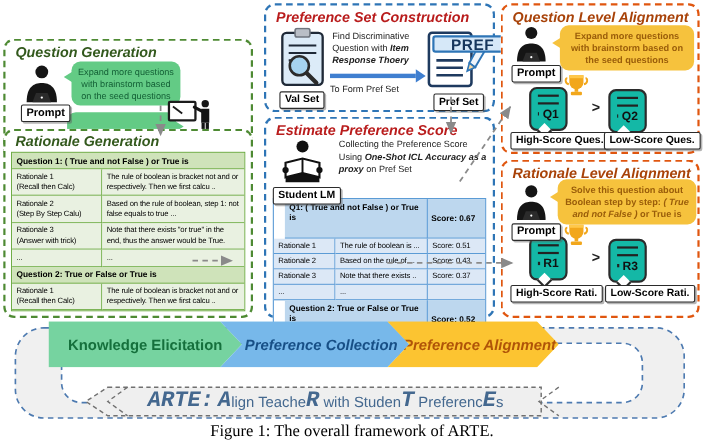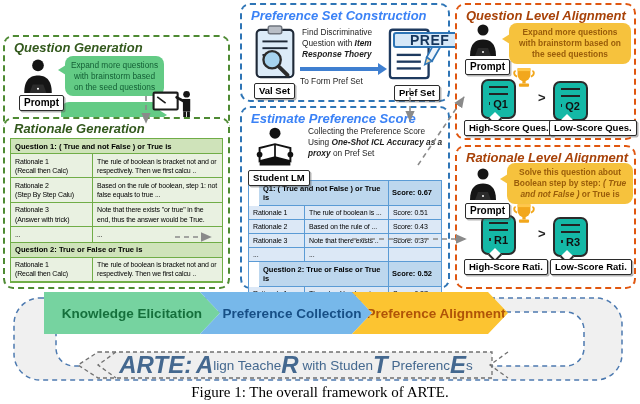--- a/index.html
+++ b/index.html
@@ -5,21 +5,21 @@
   * { margin:0; padding:0; box-sizing:border-box; }
   html,body { background:#fff; }
   body { width:640px; height:404px; font-family:"Liberation Sans",sans-serif; position:relative; overflow:hidden; }
   .canvas { position:relative; width:640px; height:404px; background:#fff; }
 
   .panel { position:absolute; border-radius:10px; z-index:1; background:#fff; }
   .panel.green  { border:2px dashed #4e8a33; }
   .panel.blue   { border:2px dashed #2e75b6; }
   .panel.orange { border:2px dashed #e0560f; }
   .ptitle { position:absolute; top:3px; left:9px; font-style:italic; font-weight:700; font-size:13px; white-space:nowrap; }
-  .g-t { color:#33591d; } .b-t { color:#3b82f6; } .o-t { color:#a84208;text-align:center; }
+  .g-t { color:#33591d; } .b-t { color:#b91c1c; } .o-t { color:#a84208;text-align:center; }
 
   .tag { position:absolute; background:#fff; border:1.6px solid #2b2b2b; border-radius:2px;
          font-weight:700; font-size:9.5px; line-height:12px; padding:1px 4px; white-space:nowrap;
          box-shadow:1.5px 1.5px 0 rgba(90,90,90,.45); z-index:3; }
 
   .icon { position:absolute; z-index:2; }
 
   
   .gbub { position:absolute; background:#63cb85; border-radius:8px; color:#135f35;
           font-size:8.3px; line-height:1.3; padding:4px 5px; z-index:2; }
@@ -42,21 +42,21 @@
           border-bottom:1px solid #70ad47; }
   .rt-c { background:#e9f1e1; font-size:7px; letter-spacing:-0.15px; line-height:1.32; padding:2.5px 4px;
           border-bottom:1px solid #70ad47; }
   .rt-c1 { border-right:1px solid #70ad47; }
 
   
   .stable { position:absolute; left:6px; top:72px; right:6px; border:1.3px solid #5b9bd5;
             display:grid; grid-template-columns:56px 1fr 52px; z-index:2; background:#fff; }
   .st-h  { grid-column:1/3; background:#bdd7ee; font-weight:700; font-size:7.5px; padding:3px 4px;
            border-bottom:1px solid #5b9bd5; border-right:1px solid #5b9bd5;margin-left:10px; }
-  .st-hs { background:#bdd7ee; font-weight:700; font-size:7.5px; padding:7px 3px; border-bottom:1px solid #5b9bd5; }
+  .st-hs { background:#bdd7ee; font-weight:700; font-size:7.5px; padding:13px 3px; border-bottom:1px solid #5b9bd5; }
   .st-c  { background:#dce8f6; font-size:7px; letter-spacing:-0.1px; padding:3px 4px; border-bottom:1px solid #5b9bd5; }
   .st-col0, .st-col1 { border-right:1px solid #5b9bd5; }
 
   
   .cbub { position:absolute; width:35px; height:40px; background:#14b8a6; border:2px solid #2b2b2b;
           border-radius:7px; z-index:2;text-align:right; }
   .cbub .bl { height:2.5px; background:#222; margin:4.5px 6px 0; }
   .cbub .brow { display:flex; align-items:center; margin:3.5px 6px 0; }
   .cbub .bl.short { width:13px; margin:0; }
   .cbub .blabel { font-weight:700; font-size:11px; line-height:10px; margin-left:3px; color:#111; }
@@ -73,27 +73,27 @@
   .prefbadge { position:absolute; border:2px solid #2e75b6; background:#d6e8f8; color:#16365c;
           font-weight:700; font-size:14px; line-height:12px; padding:0 15px; border-radius:3px; letter-spacing:.5px; z-index:3; }
 
   
   .chevband { position:absolute; left:0; top:292px; width:640px; height:42px; z-index:2; }
   .chev { position:absolute; top:0; height:42px; display:flex; align-items:center; justify-content:center;
           font-weight:700; font-size:13.5px; }
   .chev0 { left:44px;  width:176px; clip-path:polygon(0 0, calc(100% - 20px) 0, 100% 50%, calc(100% - 20px) 100%, 0 100%); }
   .chev1 { left:200px; width:172px; clip-path:polygon(0 0, calc(100% - 20px) 0, 100% 50%, calc(100% - 20px) 100%, 0 100%, 20px 50%); }
   .chev2 { left:352px; width:156px; clip-path:polygon(0 0, calc(100% - 20px) 0, 100% 50%, calc(100% - 20px) 100%, 0 100%, 20px 50%); }
-  .chev1 .chev-label, .chev2 .chev-label { padding-left:12px; }
+  .chev1 .chev-label, .chev2 .chev-label { padding-left:12px;font-style:italic; }
 
   .loopsvg { position:absolute; left:0; top:288px; width:640px; height:98px; z-index:0; }
   .arte { position:absolute; left:100px; top:352px; width:392px; height:26px; z-index:3;
           display:flex; align-items:center; justify-content:center; color:#44688f; white-space:pre; }
   .arte .seg { font-size:13.5px; }
-  .arte .seg.big { font-size:24px; font-weight:700; font-style:italic; line-height:1; }
+  .arte .seg.big { font-size:20px; font-weight:700; font-style:italic; line-height:1;font-family:Liberation Mono, monospace; }
 
   .caption { position:absolute; left:0; top:384px; width:640px; text-align:center;
           font-family:"Liberation Serif",serif; font-size:15px; color:#000; z-index:2; }
 
   .connectors { position:absolute; left:0; top:0; width:640px; height:300px; z-index:5; pointer-events:none; }
 </style>
 </head>
 <body>
 
 <div class="canvas">

